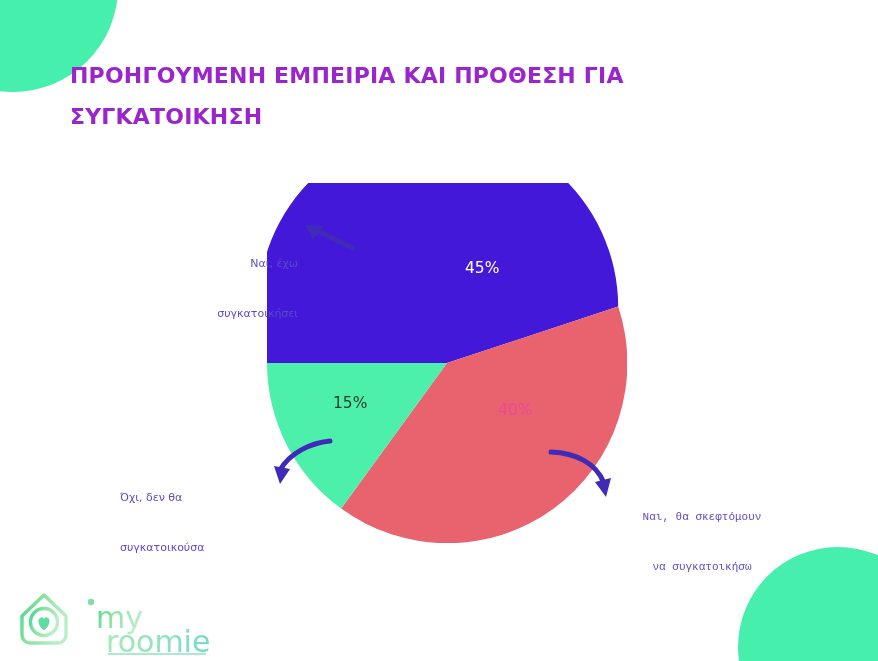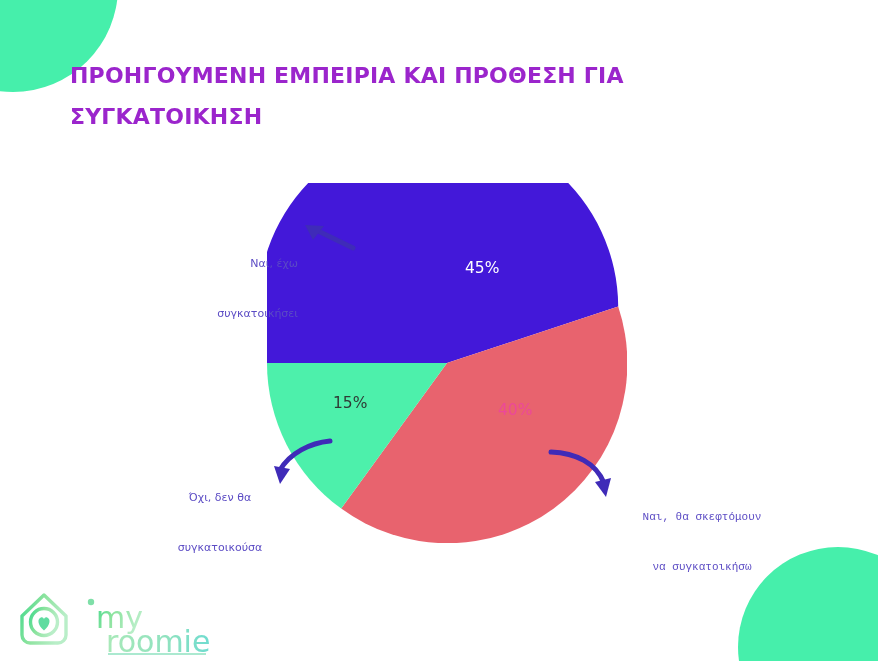--- a/index.html
+++ b/index.html
@@ -79,21 +79,21 @@
   .callout {
     position: absolute;
     color: #5B4BC4;
     font-family: "DejaVu Sans", sans-serif;
     font-size: 11px;
     line-height: 25px;
     white-space: pre-line;
   }
   .callout-a { left: 118px; top: 226px; width: 180px; text-align: right; }
   .callout-b { left: 582px; top: 480px; width: 240px; text-align: center; font-family: Liberation Mono, monospace; }
-  .callout-c { left: 120px; top: 460px; width: 200px; text-align: center; }
+  .callout-c { left: 120px; top: 460px; width: 200px; }
 
   .arrow {
     position: absolute;
     pointer-events: none;
   }
   .arrow-a { left: 298px; top: 218px; }
   .arrow-b { left: 548px; top: 447px; }
   .arrow-c { left: 258px; top: 437px; }
 
   

